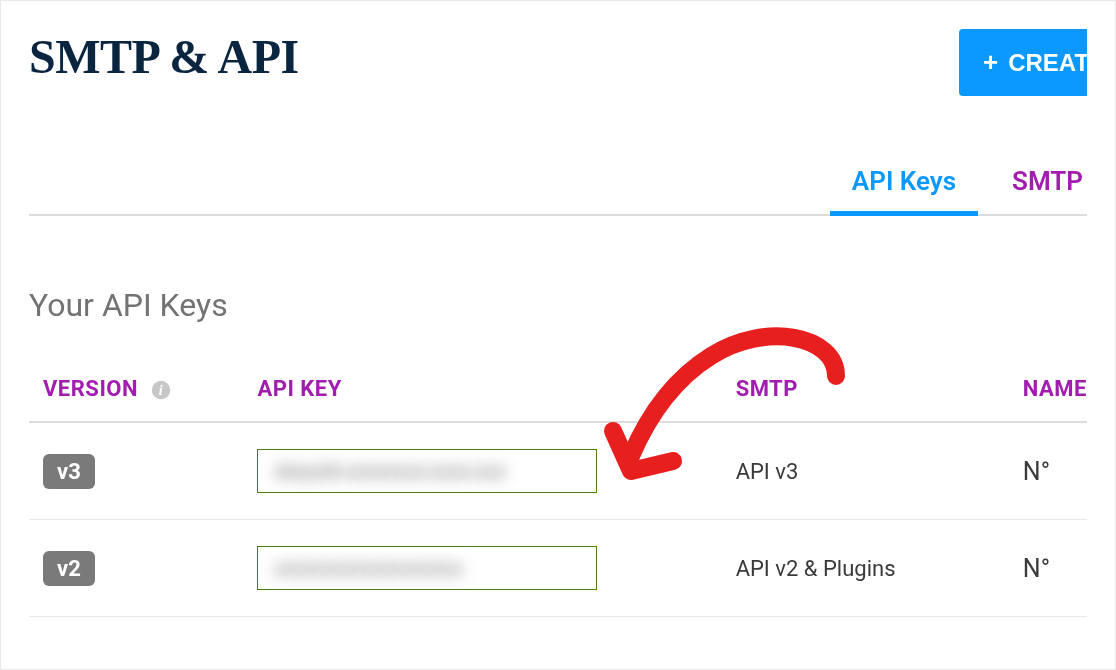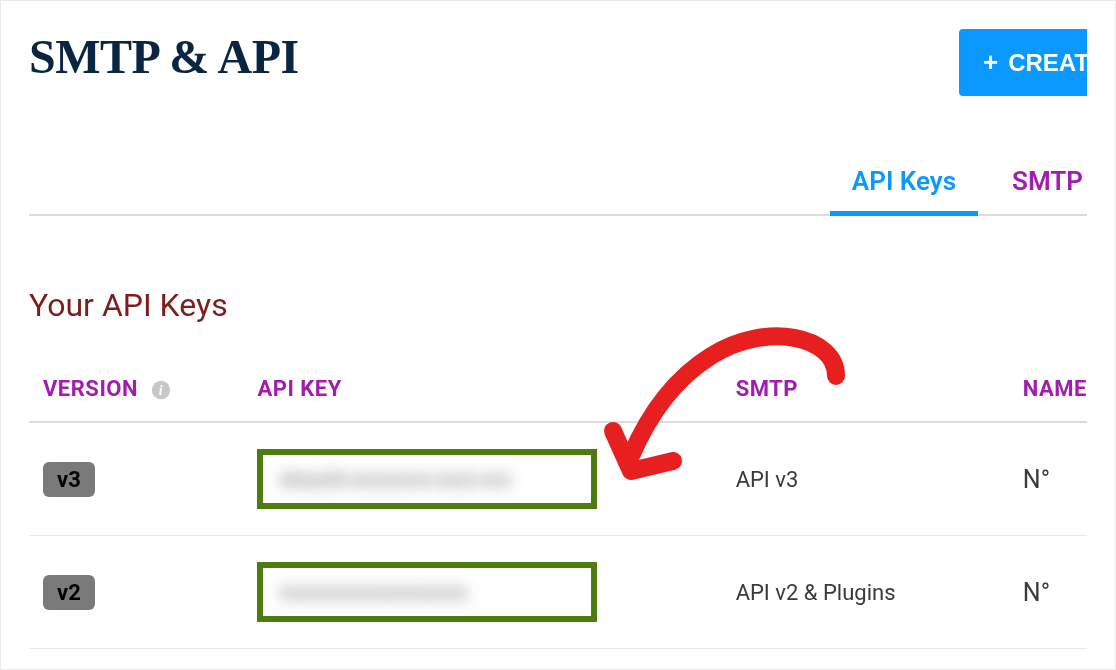--- a/index.html
+++ b/index.html
@@ -67,21 +67,21 @@
     left: -18px; right: -18px; bottom: -2px;
     height: 5px;
     background: #0b99ff;
   }
   .section {
     padding: 70px 0 0 0;
   }
   .section-title {
     font-size: 32px;
     font-weight: 400;
-    color: #7f1d1d;
+    color: #737373;
     margin-bottom: 40px;
   }
   table {
     width: 100%;
     border-collapse: collapse;
   }
   th {
     text-align: left;
     font-size: 22px;
     font-weight: 700;
@@ -91,30 +91,30 @@
     letter-spacing: 0.5px;
   }
   td {
     padding: 26px 0;
     border-bottom: 1px solid #e8e8e8;
     vertical-align: middle;
   }
   .ver-badge {
     display: inline-block;
     background: #7a7a7a;
-    color: #000000;
+    color: #ffffff;
     font-weight: 700;
     font-size: 22px;
     padding: 5px 14px;
     border-radius: 6px;
   }
   .key-field {
-    border: 6px solid #4d7c0f;
+    border: 1px solid #4d7c0f;
     width: 340px;
-    height: 60px;
+    height: 44px;
     padding: 0 16px;
     font-size: 20px;
     color: transparent;
     text-shadow: 0 0 14px rgba(90,90,90,0.85);
     background: #fff;
     display: flex;
     align-items: center;
   }
   .info-cell { font-size: 22px; color: #3a3a3a; }
   .name-cell { font-size: 25px; color: #3a3a3a; white-space: nowrap; }

